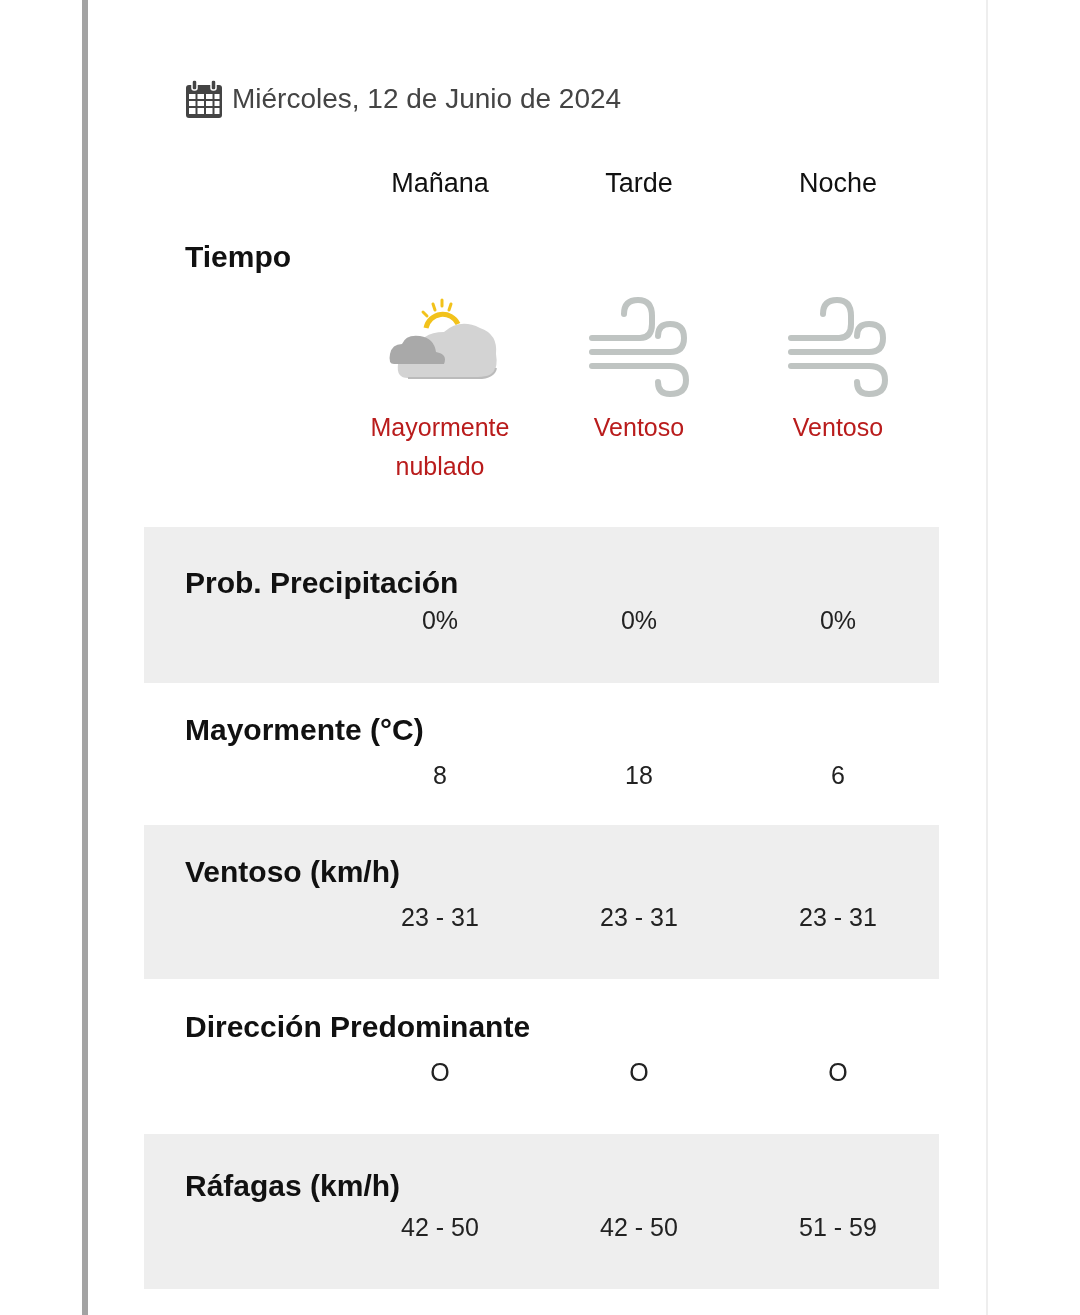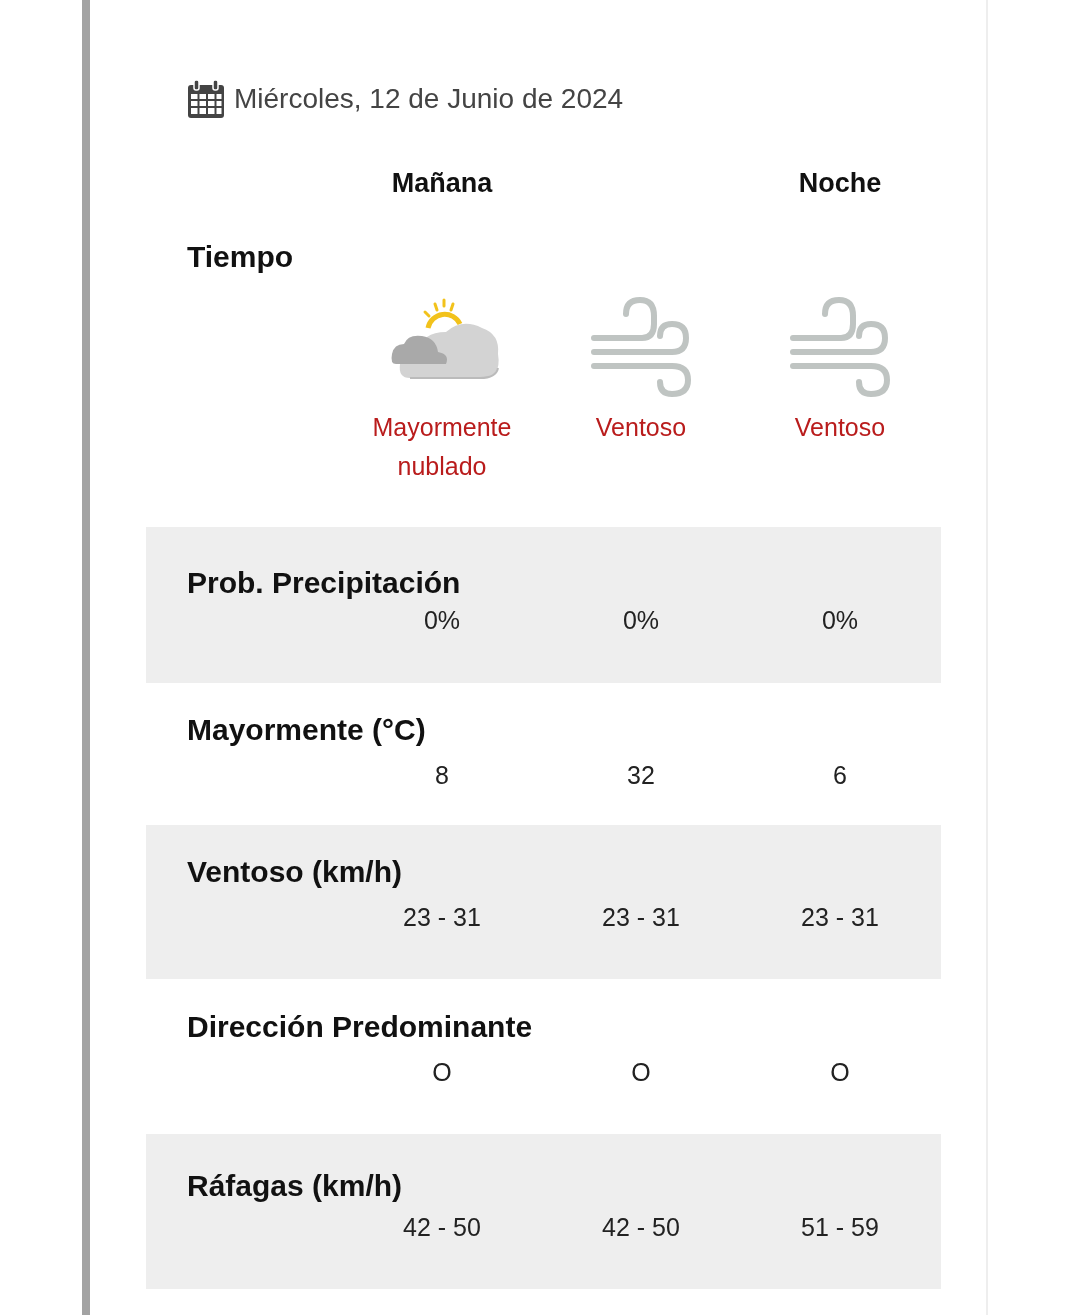--- a/index.html
+++ b/index.html
@@ -1,27 +1,27 @@
 <!DOCTYPE html>
 <html><head>
   <meta charset="utf-8">
   <style>
     html, body { margin: 0; padding: 0; background: #ffffff; }
     body { width: 1080px; height: 1315px; position: relative; overflow: hidden; font-family: "Liberation Sans", sans-serif; }
     .card {
       position: absolute; left: 82px; top: 0; width: 906px; height: 1315px;
       background: #ffffff;
-      border-left: 8px solid #a3a3a3; border-right: 2px solid #eeeeee;
+      border-left: 6px solid #a3a3a3; border-right: 2px solid #eeeeee;
       box-sizing: border-box;
     }
     .date-row { position: absolute; left: 97px; top: 76px; height: 46px; display: flex; align-items: center; }
     .date-row svg { width: 38px; height: 40px; margin-right: 9px; }
     .date-text { font-size: 28px; color: #444444; }
     .col-headers { position: absolute; top: 168px; left: 0; width: 100%; height: 40px; }
-    .col-h { position: absolute; width: 200px; margin-left: -100px; text-align: center; font-size: 27px; font-weight: bold; color: #111111; }
+    .col-h { position: absolute; width: 200px; margin-left: -100px; text-align: center; font-size: 27px; font-weight: normal; color: #111111; }
     .label { position: absolute; left: 97px; font-size: 30px; font-weight: bold; color: #111111; white-space: nowrap; text-align: right; }
     .icon { position: absolute; width: 120px; height: 110px; margin-left: -60px; top: 288px; }
     .desc { position: absolute; width: 180px; margin-left: -90px; text-align: center; top: 408px; font-size: 25px; line-height: 39px; color: #b91c1c; }
     .band { position: absolute; left: 56px; width: 795px; background: #eeeeee; }
     .row { position: absolute; left: 0; width: 100%; }
     .val { position: absolute; width: 200px; margin-left: -100px; text-align: center; font-size: 25px; color: #222222; }
   </style>
 </head>
 <body>
 
@@ -45,20 +45,21 @@
           <rect x="12.5" y="29" width="6.5" height="6"></rect>
           <rect x="21" y="29" width="6.5" height="6"></rect>
           <rect x="29.5" y="29" width="5" height="6"></rect>
       </g>
     </svg>
     <span class="date-text">Miércoles, 12 de Junio de 2024</span>
   </div>
 
   <div class="col-headers">
     <div class="col-h" style="left:352px">Mañana</div>
+    <div class="col-h" style="left:551px">Tarde</div>
     <div class="col-h" style="left:750px">Noche</div>
   </div>
 
   <div class="label" style="top:240px">Tiempo</div>
 
   <svg class="icon" style="left:358px" viewBox="0 0 120 110">
     <g stroke="#f2c21b" stroke-width="3" stroke-linecap="round">
       <line x1="49" y1="22" x2="47" y2="16"></line>
         <line x1="56" y1="18" x2="56" y2="12"></line>
         <line x1="63" y1="22" x2="65" y2="16"></line>
@@ -97,21 +98,21 @@
   <div class="row" style="top:558px">
     <div class="label" style="top:8px">Prob. Precipitación</div>
     <div class="val" style="left:352px;top:48px">0%</div>
     <div class="val" style="left:551px;top:48px">0%</div>
     <div class="val" style="left:750px;top:48px">0%</div>
   </div>
 
   <div class="row" style="top:713px">
     <div class="label" style="top:0">Mayormente (°C)</div>
     <div class="val" style="left:352px;top:48px">8</div>
-    <div class="val" style="left:551px;top:48px">32</div>
+    <div class="val" style="left:551px;top:48px">18</div>
     <div class="val" style="left:750px;top:48px">6</div>
   </div>
 
   <div class="row" style="top:855px">
     <div class="label" style="top:0">Ventoso (km/h)</div>
     <div class="val" style="left:352px;top:48px">23 - 31</div>
     <div class="val" style="left:551px;top:48px">23 - 31</div>
     <div class="val" style="left:750px;top:48px">23 - 31</div>
   </div>
 

